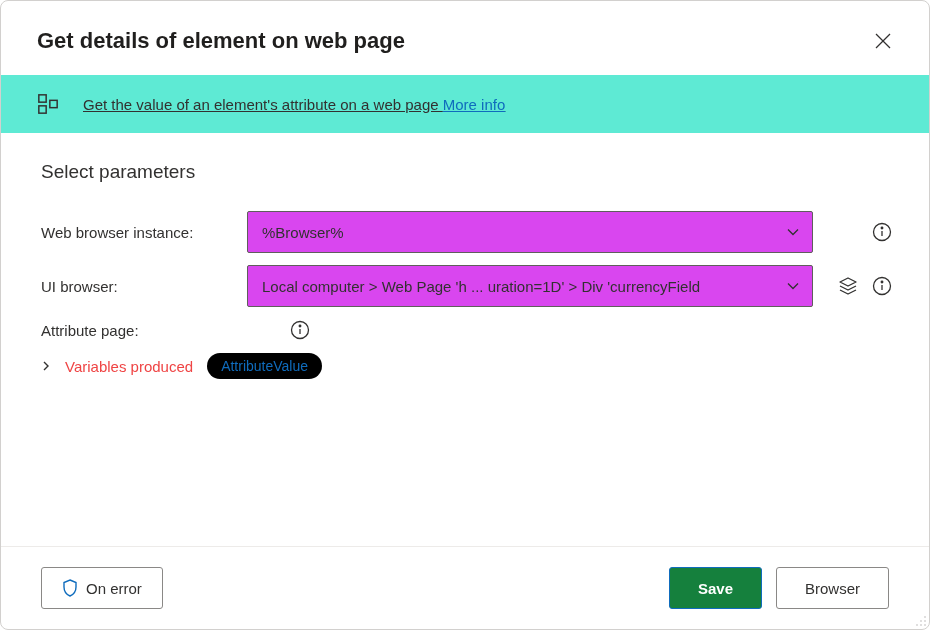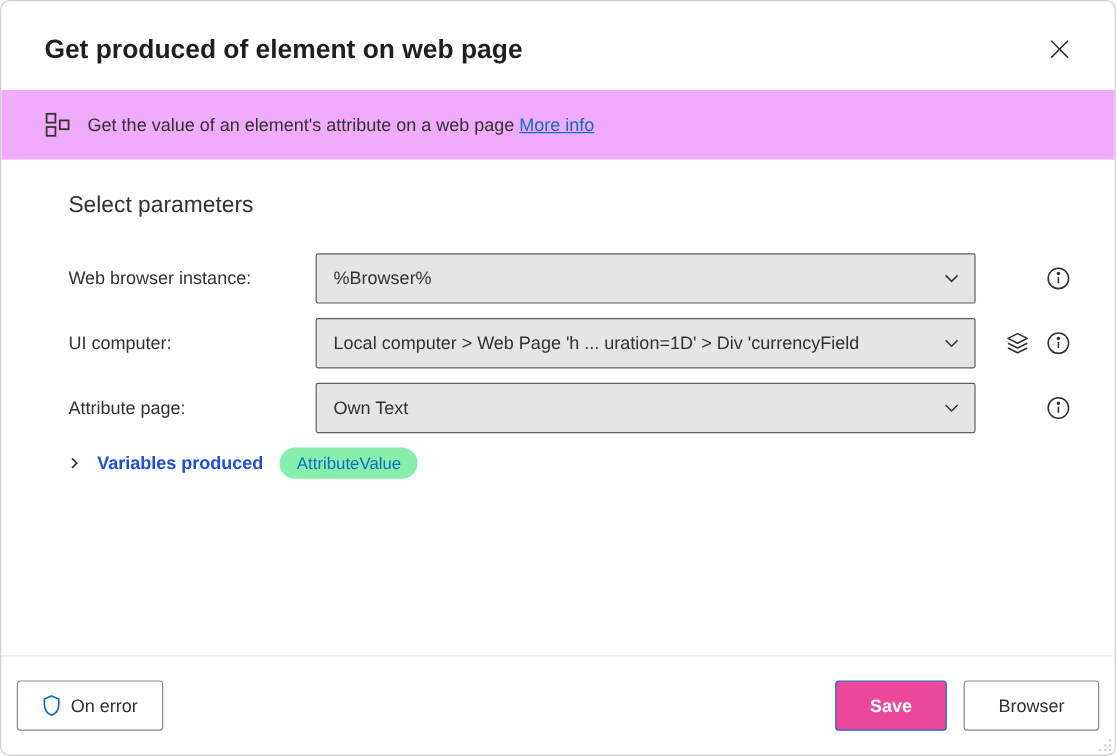--- a/index.html
+++ b/index.html
@@ -44,40 +44,41 @@
       justify-content: center;
       cursor: pointer;
       background: transparent;
       border: none;
     }
     .close-btn svg {
       width: 16px;
       height: 16px;
     }
     .info-banner {
-      background: #f0abfc;
+      background: #5eead4;
       padding: 18px 36px;
       display: flex;
       align-items: center;
-      gap: 14px;
-      font-size: 15px;
-      color: #323130;
+      gap: 24px;
+      font-size: 15px;
+      color: #323130;
+      text-decoration: underline;
     }
     .banner-icon {
       width: 22px;
       height: 22px;
       flex-shrink: 0;
     }
     .more-info-link {
       color: #0f6cbd;
       text-decoration: underline;
       cursor: pointer;
     }
     .content {
-      padding: 28px 36px 20px 56px;
+      padding: 28px 36px 20px 40px;
       flex: 1;
     }
     .section-heading {
       font-size: 19px;
       font-weight: 400;
       color: #323130;
       margin-bottom: 28px;
     }
     .field-row {
       display: flex;
@@ -96,21 +97,21 @@
       height: 42px;
       border: 1px solid #605e5c;
       border-radius: 2px;
       padding: 0 40px 0 14px;
       font-size: 15px;
       color: #323130;
       display: flex;
       align-items: center;
       position: relative;
       cursor: pointer;
-      background: #e5e5e5;
+      background: #d946ef;
       overflow: hidden;
       white-space: nowrap;
       text-overflow: ellipsis;
     }
     .field-select .chev {
       position: absolute;
       right: 12px;
       top: 50%;
       transform: translateY(-50%);
       width: 14px;
@@ -145,34 +146,34 @@
       gap: 14px;
       margin-top: 8px;
     }
     .expand-chevron {
       width: 10px;
       height: 10px;
       cursor: pointer;
     }
     .variables-label {
       font-size: 15px;
-      font-weight: 700;
-      color: #1d4ed8;
+      font-weight: 400;
+      color: #ef4444;
     }
     .variable-badge {
-      background: #86efac;
+      background: #000000;
       color: #0f6cbd;
       padding: 5px 14px;
       border-radius: 14px;
       font-size: 14px;
       cursor: pointer;
     }
     .footer {
       border-top: 1px solid #edebe9;
-      padding: 20px 13px;
+      padding: 20px 40px;
       display: flex;
       justify-content: space-between;
     }
     .footer-right {
       display: flex;
       gap: 14px;
     }
     .btn {
       height: 42px;
       padding: 0 28px;
@@ -184,21 +185,21 @@
       justify-content: center;
       gap: 8px;
       font-family: inherit;
     }
     .btn-secondary {
       background: #fff;
       border: 1px solid #8a8886;
       color: #323130;
     }
     .btn-primary {
-      background: #ec4899;
+      background: #15803d;
       border: 1px solid #0f6cbd;
       color: #fff;
       font-weight: 600;
     }
     .on-error-btn {
       padding: 0 20px;
     }
     .shield-icon {
       width: 16px;
       height: 18px;
@@ -210,21 +211,21 @@
       width: 14px;
       height: 14px;
       opacity: 0.35;
     }
   </style>
 </head>
 <body>
 
 <div class="dialog">
   <div class="header">
-    <h1 class="title">Get produced of element on web page</h1>
+    <h1 class="title">Get details of element on web page</h1>
     <button class="close-btn">
       <svg viewBox="0 0 16 16" fill="none" stroke="#323130" stroke-width="1.3">
         <line x1="1" y1="1" x2="15" y2="15"></line>
         <line x1="15" y1="1" x2="1" y2="15"></line>
       </svg>
     </button>
   </div>
 
   <div class="info-banner">
     <svg class="banner-icon" viewBox="0 0 24 24" fill="none" stroke="#323130" stroke-width="1.6">
@@ -253,21 +254,21 @@
           <svg class="info-circle" viewBox="0 0 20 20" fill="none" stroke="#323130" stroke-width="1.3">
               <circle cx="10" cy="10" r="8.5"></circle>
               <line x1="10" y1="9" x2="10" y2="14"></line>
               <circle cx="10" cy="6" r="0.8" fill="#323130"></circle>
             </svg>
         </button>
       </div>
     </div>
 
     <div class="field-row">
-      <div class="field-label">UI computer:</div>
+      <div class="field-label">UI browser:</div>
       <div class="field-select">
         <span>Local computer &gt; Web Page 'h ... uration=1D' &gt; Div 'currencyField</span>
         <svg class="chev" viewBox="0 0 14 14" fill="none" stroke="#323130" stroke-width="1.3">
             <polyline points="2,4.5 7,9.5 12,4.5"></polyline>
           </svg>
       </div>
       <div class="field-actions">
         <button class="icon-btn">
           <svg viewBox="0 0 20 20" width="20" height="20" fill="none" stroke="#323130" stroke-width="1.3" stroke-linejoin="round">
               <polygon points="10,2 18,6 10,10 2,6"></polygon>
@@ -280,26 +281,20 @@
               <circle cx="10" cy="10" r="8.5"></circle>
               <line x1="10" y1="9" x2="10" y2="14"></line>
               <circle cx="10" cy="6" r="0.8" fill="#323130"></circle>
             </svg>
         </button>
       </div>
     </div>
 
     <div class="field-row">
       <div class="field-label">Attribute page:</div>
-      <div class="field-select">
-        <span>Own Text</span>
-        <svg class="chev" viewBox="0 0 14 14" fill="none" stroke="#323130" stroke-width="1.3">
-            <polyline points="2,4.5 7,9.5 12,4.5"></polyline>
-          </svg>
-      </div>
       <div class="field-actions">
         <button class="icon-btn">
           <svg class="info-circle" viewBox="0 0 20 20" fill="none" stroke="#323130" stroke-width="1.3">
               <circle cx="10" cy="10" r="8.5"></circle>
               <line x1="10" y1="9" x2="10" y2="14"></line>
               <circle cx="10" cy="6" r="0.8" fill="#323130"></circle>
             </svg>
         </button>
       </div>
     </div>

